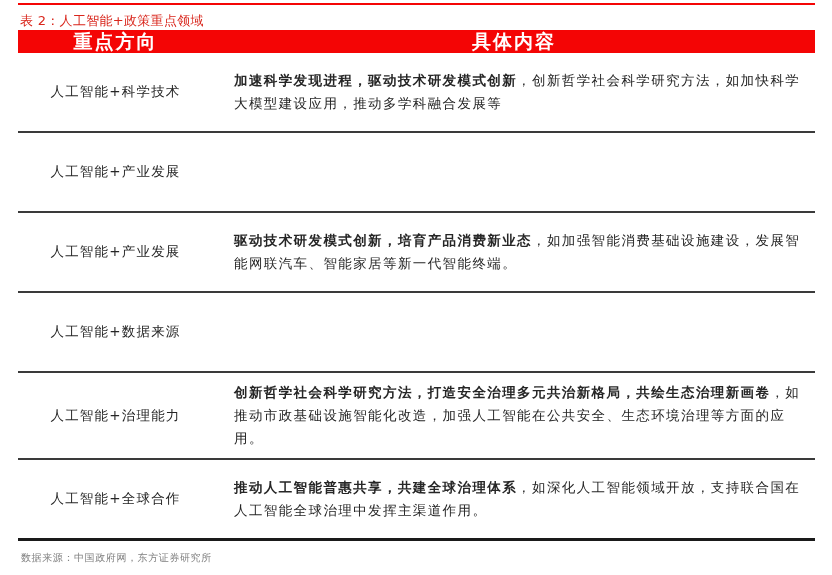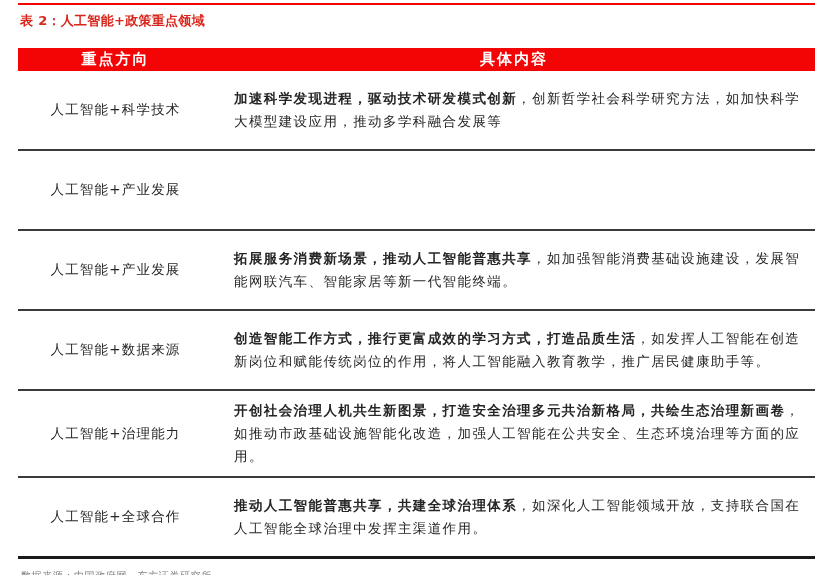--- a/index.html
+++ b/index.html
@@ -12,26 +12,26 @@
     --source-text:#808080;
   }
   html,body{margin:0;padding:0;}
   body{
     width:832px;height:575px;background:#ffffff;position:relative;overflow:hidden;
     font-family:"DejaVu Sans","Liberation Sans",sans-serif;
   }
   .frame{position:absolute;left:18px;top:0;width:797px;}
   .top-rule{margin-top:3px;border-top:2px solid var(--accent-red);height:0;}
   .fig-title{
-    color:var(--title-red);font-weight:bold;font-size:13px;
-    padding:7px 2px 18px 2px;letter-spacing:0.3px;
+    color:var(--title-red);font-weight:normal;font-size:13px;
+    padding:7px 2px 0 2px;letter-spacing:0.3px;
   }
   .head-band{
     display:flex;align-items:center;background:var(--accent-red);
-    color:var(--header-text);font-weight:bold;font-size:15px;height:23px;
+    color:var(--header-text);font-weight:bold;font-size:19px;height:23px;
     letter-spacing:2px;
   }
   .col-cat{flex:0 0 195px;width:195px;text-align:center;}
   .col-content{flex:1 1 auto;min-width:0;}
   .head-cell{text-align:center;}
   .t-row{
     display:flex;align-items:center;min-height:78px;
     border-bottom:2px solid var(--row-separator);
     gap:21px;
   }
@@ -65,29 +65,28 @@
   <div>
       <div class="t-row">
     <div class="col-cat cat-cell">人工智能+科学技术</div>
     <div class="col-content content-cell"><b>加速科学发现进程，驱动技术研发模式创新</b><span>，创新哲学社会科学研究方法，如加快科学大模型建设应用，推动多学科融合发展等</span></div>
   </div>
       <div class="t-row">
     <div class="col-cat cat-cell">人工智能+产业发展</div>
   </div>
       <div class="t-row">
     <div class="col-cat cat-cell">人工智能+产业发展</div>
-    <div class="col-content content-cell"><b>拓展服务消费新场景，推动人工智能普惠共享</b><span>，如加强智能消费基础设施建设，发展智能网联汽车、智能家居等新一代智能终端。</span></div>
+    <div class="col-content content-cell"><b>驱动技术研发模式创新，培育产品消费新业态</b><span>，如加强智能消费基础设施建设，发展智能网联汽车、智能家居等新一代智能终端。</span></div>
   </div>
       <div class="t-row">
     <div class="col-cat cat-cell">人工智能+数据来源</div>
-    <div class="col-content content-cell"><b>创造智能工作方式，推行更富成效的学习方式，打造品质生活</b><span>，如发挥人工智能在创造新岗位和赋能传统岗位的作用，将人工智能融入教育教学，推广居民健康助手等。</span></div>
   </div>
       <div class="t-row">
     <div class="col-cat cat-cell">人工智能+治理能力</div>
-    <div class="col-content content-cell"><b>开创社会治理人机共生新图景，打造安全治理多元共治新格局，共绘生态治理新画卷</b><span>，如推动市政基础设施智能化改造，加强人工智能在公共安全、生态环境治理等方面的应用。</span></div>
+    <div class="col-content content-cell"><b>创新哲学社会科学研究方法，打造安全治理多元共治新格局，共绘生态治理新画卷</b><span>，如推动市政基础设施智能化改造，加强人工智能在公共安全、生态环境治理等方面的应用。</span></div>
   </div>
       <div class="t-row">
     <div class="col-cat cat-cell">人工智能+全球合作</div>
     <div class="col-content content-cell"><b>推动人工智能普惠共享，共建全球治理体系</b><span>，如深化人工智能领域开放，支持联合国在人工智能全球治理中发挥主渠道作用。</span></div>
   </div>
     </div>
 
   <div class="source-row">数据来源：中国政府网，东方证券研究所</div>
 </div>
 

